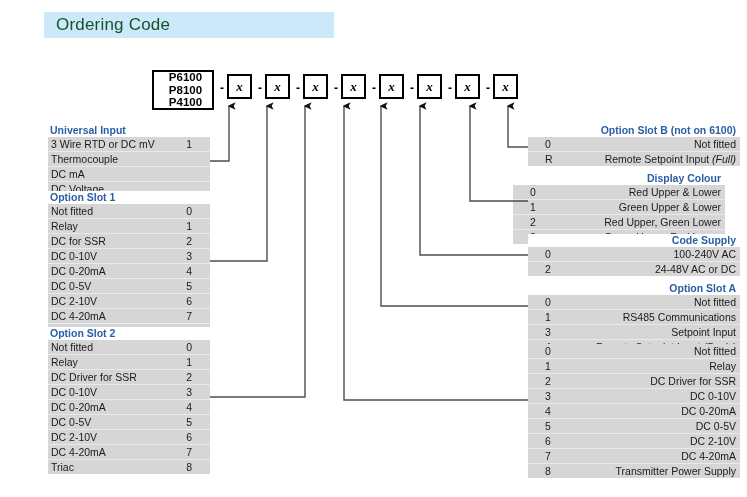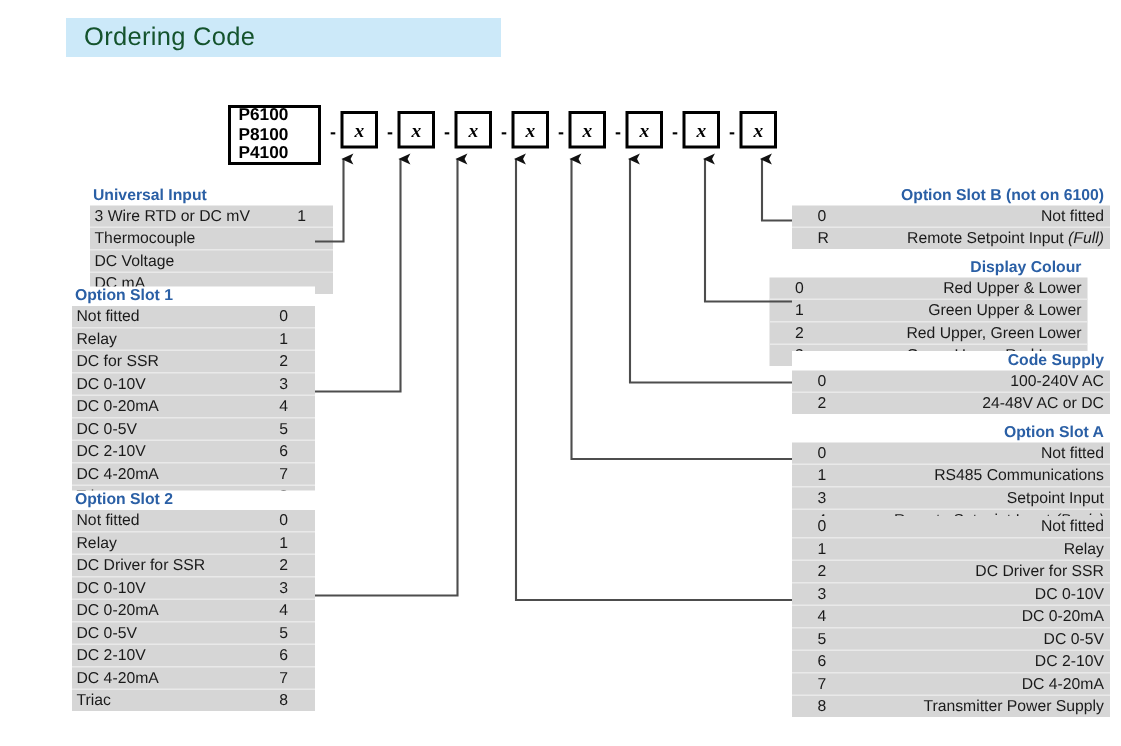--- a/index.html
+++ b/index.html
@@ -22,20 +22,21 @@
   #code-row{position:absolute;left:0;top:0;width:747px;height:130px;}
   #model-box{
     position:absolute;left:152px;top:70px;width:62px;height:40px;
     border:2px solid #000;background:#fff;
     display:flex;flex-direction:column;justify-content:center;
     padding-left:5px;box-sizing:border-box;
   }
   #model-box div{
     font-size:11.5px;font-weight:bold;color:#000;line-height:12.5px;
     font-family:"Liberation Sans", sans-serif;
+    text-align:center;
   }
   .dash{
     position:absolute;top:82px;font-size:12px;font-weight:bold;color:#000;
     line-height:12px;
   }
   .xbox{
     position:absolute;top:74px;width:25px;height:25px;
     border:2.5px solid #000;background:#fff;box-sizing:border-box;
     display:flex;align-items:center;justify-content:center;
   }
@@ -112,37 +113,37 @@
     <div class="dash" style="left: 448px;">-</div>
     <div class="xbox" style="left: 455px;">
       <span>x</span>
     </div>
     <div class="dash" style="left: 486px;">-</div>
     <div class="xbox" style="left: 493px;">
       <span>x</span>
     </div>
   </div>
 
-<div class="tbl left" id="tbl-universal-input" style="left:60px;top:124px;">
+<div class="tbl left" id="tbl-universal-input" style="left:48px;top:124px;">
   <div class="sec-head">Universal Input</div>
   <div class="rows">
       <div class="row">
         <span class="lbl">3 Wire RTD or DC mV</span>
         <span class="code">1</span>
       </div>
       <div class="row">
         <span class="lbl">Thermocouple</span>
         <span class="code"></span>
       </div>
       <div class="row">
+        <span class="lbl">DC mA</span>
+        <span class="code"></span>
+      </div>
+      <div class="row">
         <span class="lbl">DC Voltage</span>
-        <span class="code"></span>
-      </div>
-      <div class="row">
-        <span class="lbl">DC mA</span>
         <span class="code"></span>
       </div>
     </div>
 </div>
 
 <div class="tbl left" id="tbl-option-slot-1" style="left:48px;top:191px;">
   <div class="sec-head">Option Slot 1</div>
   <div class="rows">
       <div class="row">
         <span class="lbl">Not fitted</span>

